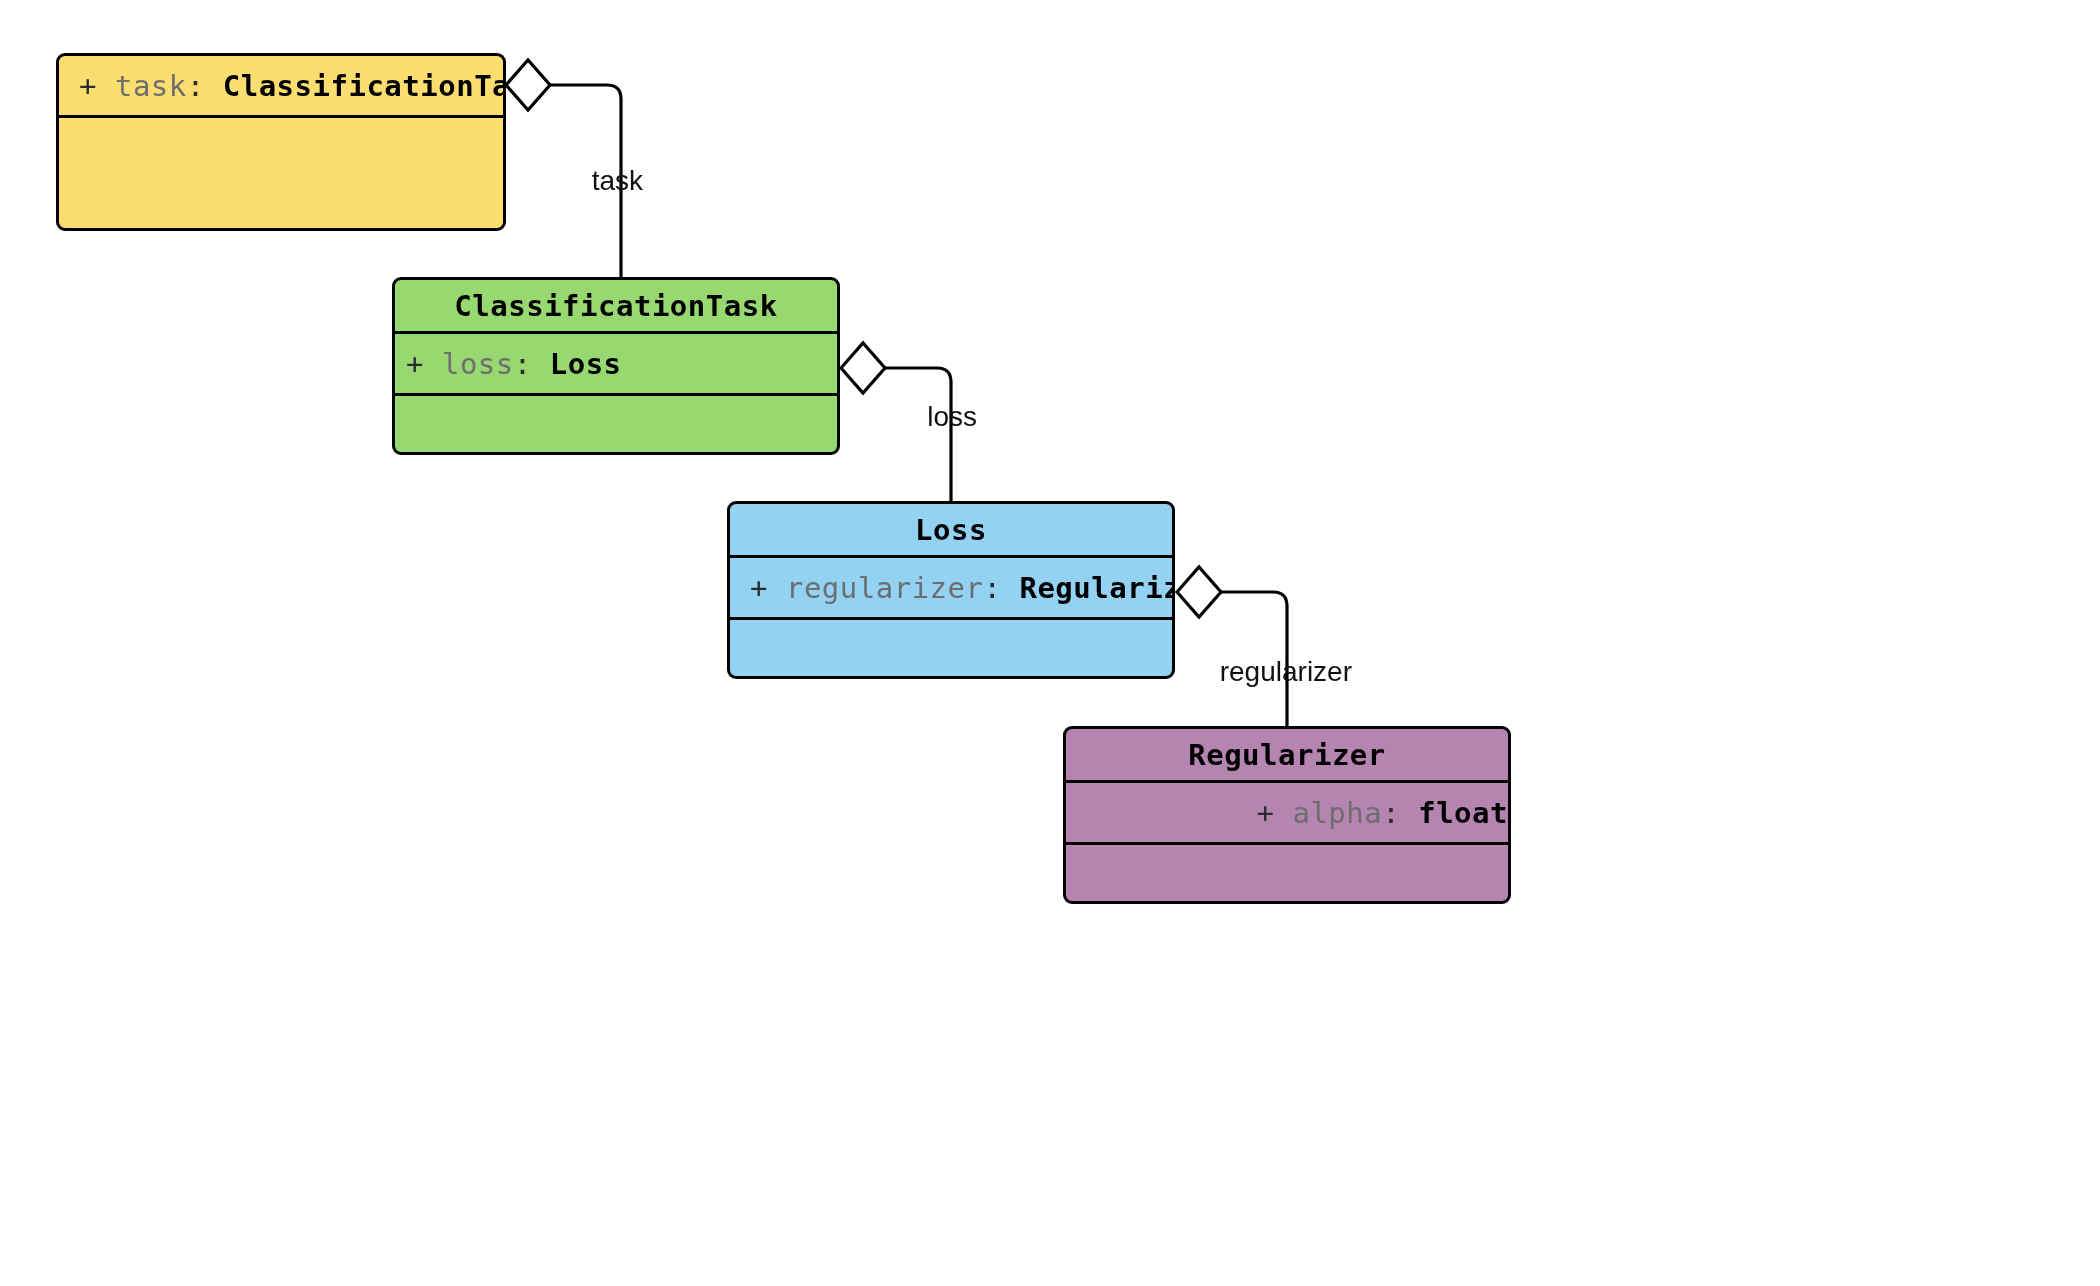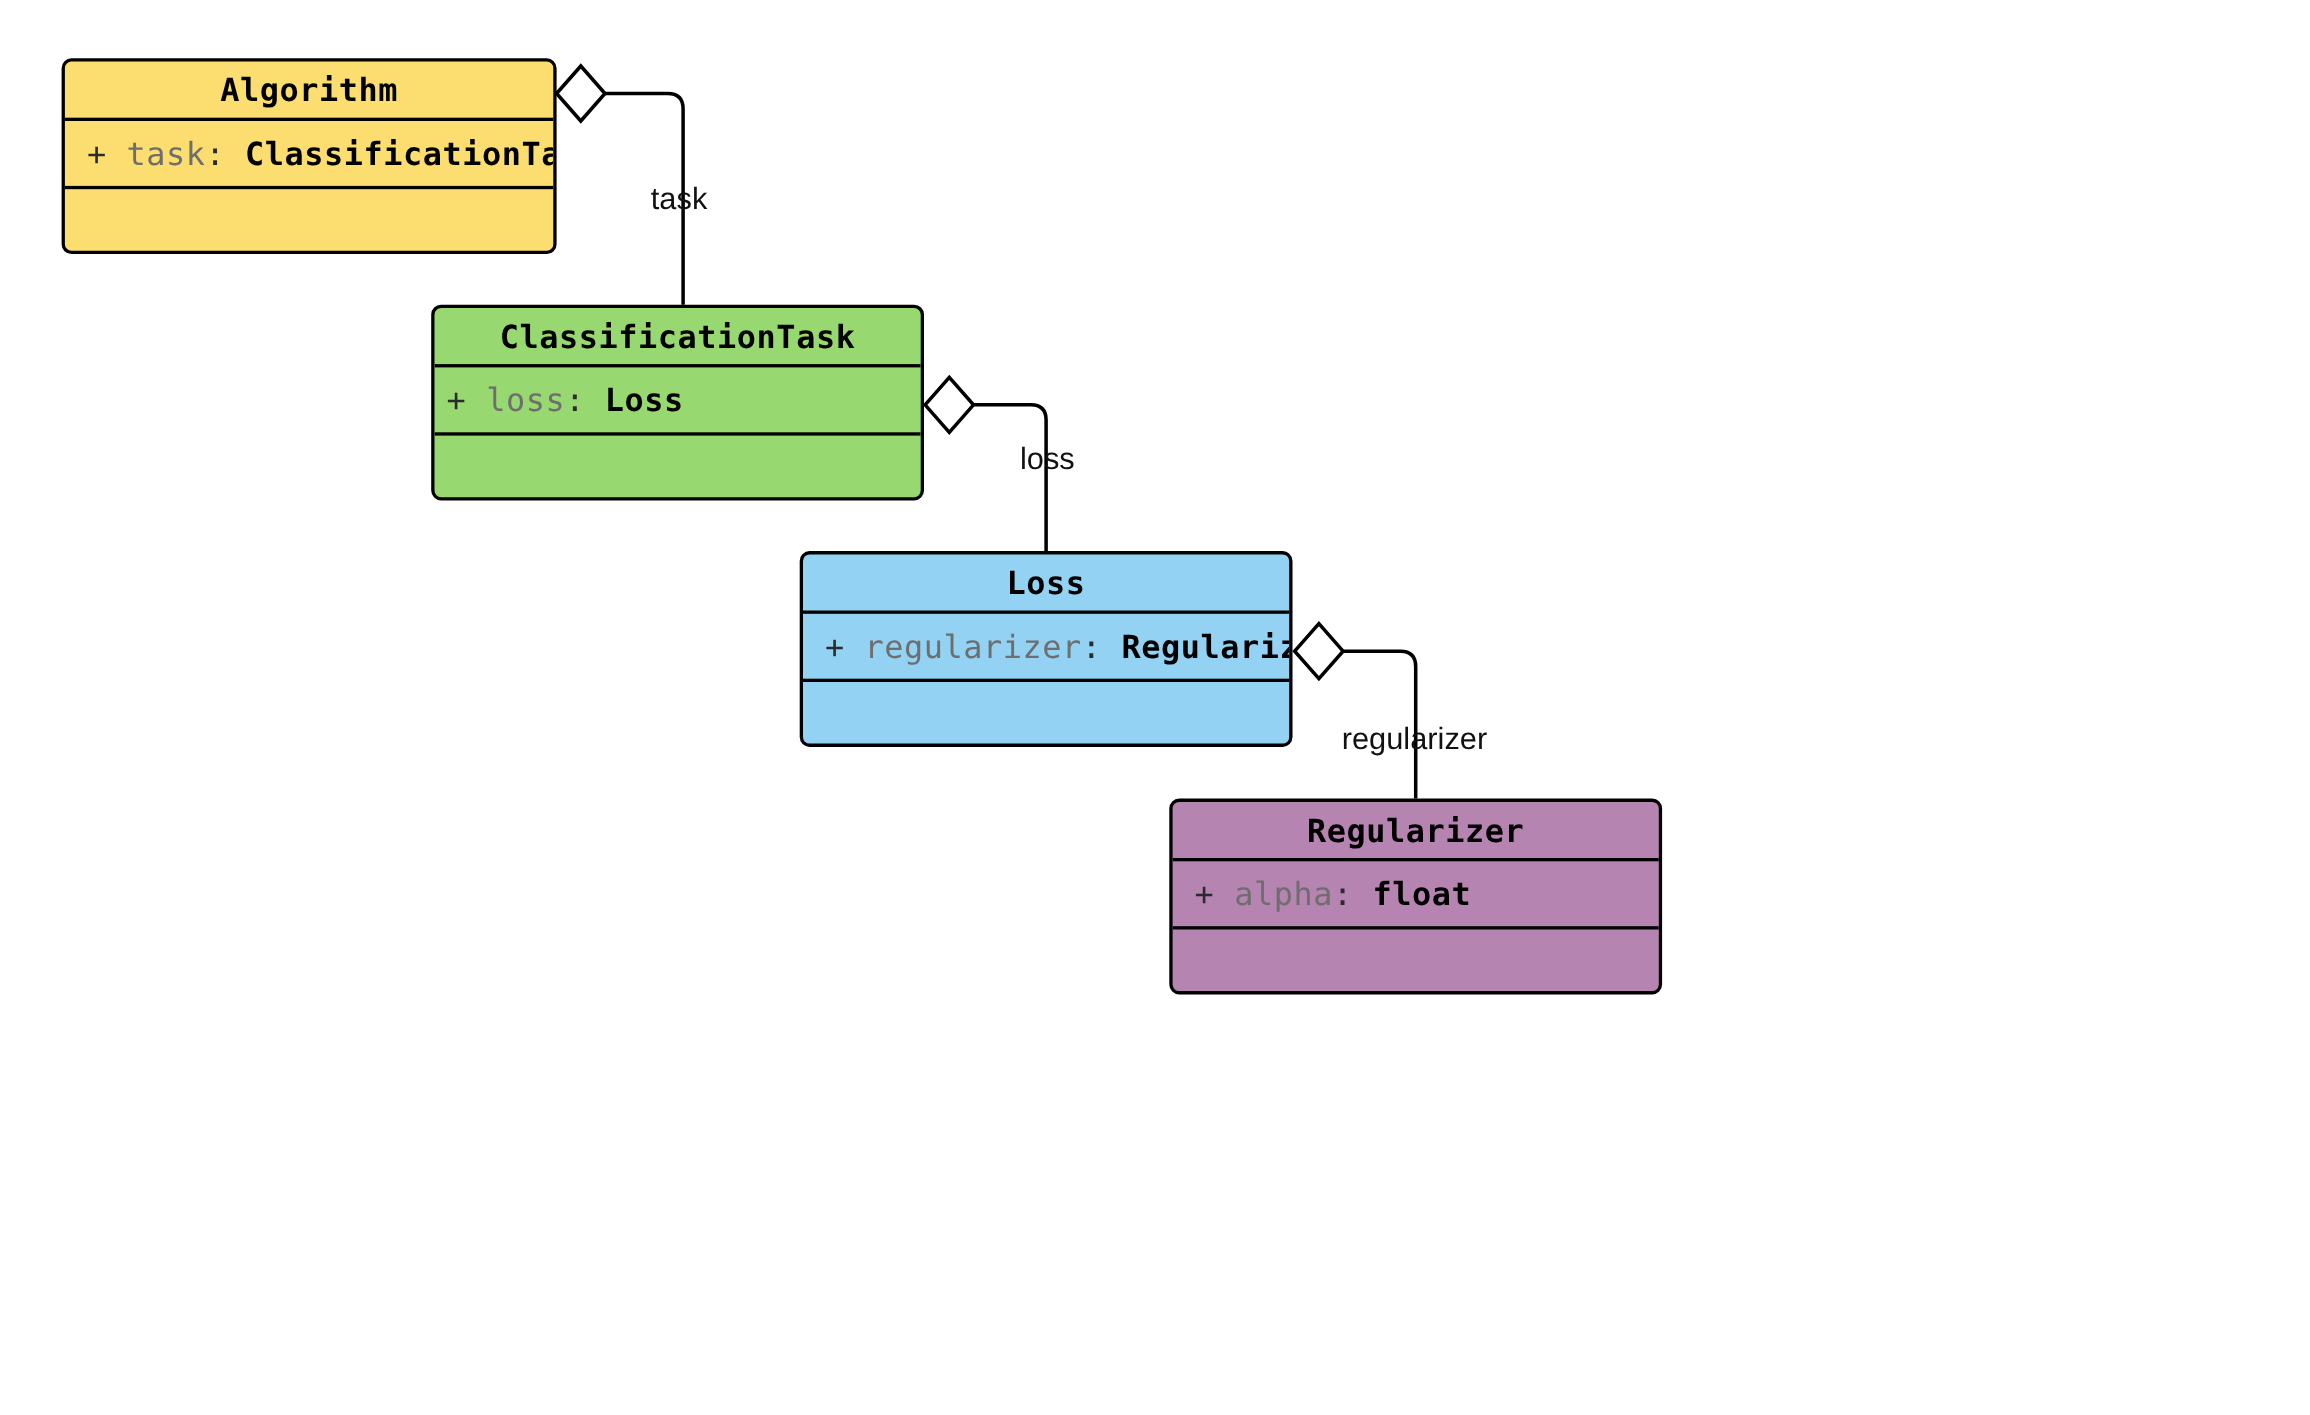--- a/index.html
+++ b/index.html
@@ -127,23 +127,20 @@
     </svg>
 
   <div id="labels-layer">
       <div class="edge-label" style="left: 643px; top: 181px;">task</div>
       <div class="edge-label" style="left: 977px; top: 417px;">loss</div>
       <div class="edge-label" style="left: 1352px; top: 672px;">regularizer</div>
     </div>
 
   <div id="classes-layer">
       <div class="uml-class" style="left: 56px; top: 53px; width: 450px; height: 178px; background: rgb(252, 222, 112);">
-        <div class="uml-row uml-title-row" style="height: 54px;">
-          <span class="uml-title">Algorithm</span>
-        </div>
         <div class="uml-row uml-attr-row" style="height: 62px;">
           <span class="uml-attr"><span class="attr-vis">+</span> <span class="attr-name">task</span><span class="attr-colon">:</span> <span class="attr-type">ClassificationTask</span></span>
         </div>
         <div class="uml-row uml-method-row" style="height: 55.6px;"></div>
       </div>
       <div class="uml-class" style="left: 392px; top: 277px; width: 448px; height: 178px; background: rgb(152, 216, 112);">
         <div class="uml-row uml-title-row" style="height: 54px;">
           <span class="uml-title">ClassificationTask</span>
         </div>
         <div class="uml-row uml-attr-row" style="height: 62px; padding-left: 11px;">
@@ -157,20 +154,20 @@
         </div>
         <div class="uml-row uml-attr-row" style="height: 62px;">
           <span class="uml-attr"><span class="attr-vis">+</span> <span class="attr-name">regularizer</span><span class="attr-colon">:</span> <span class="attr-type">Regularizer</span></span>
         </div>
         <div class="uml-row uml-method-row" style="height: 55.6px;"></div>
       </div>
       <div class="uml-class" style="left: 1063px; top: 726px; width: 448px; height: 178px; background: rgb(181, 132, 176);">
         <div class="uml-row uml-title-row" style="height: 54px;">
           <span class="uml-title">Regularizer</span>
         </div>
-        <div class="uml-row uml-attr-row" style="height: 62px;">
+        <div class="uml-row uml-attr-row" style="height: 62px; justify-content: flex-end;">
           <span class="uml-attr"><span class="attr-vis">+</span> <span class="attr-name">alpha</span><span class="attr-colon">:</span> <span class="attr-type">float</span></span>
         </div>
         <div class="uml-row uml-method-row" style="height: 55.6px;"></div>
       </div>
     </div>
 
 </div>
 
 </body></html>

